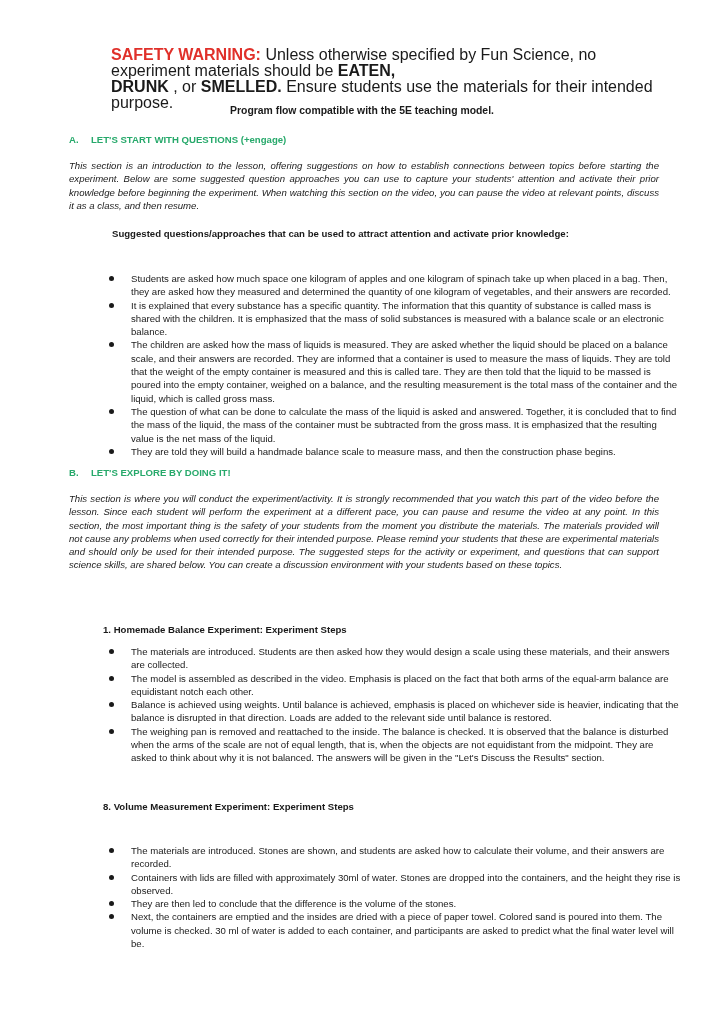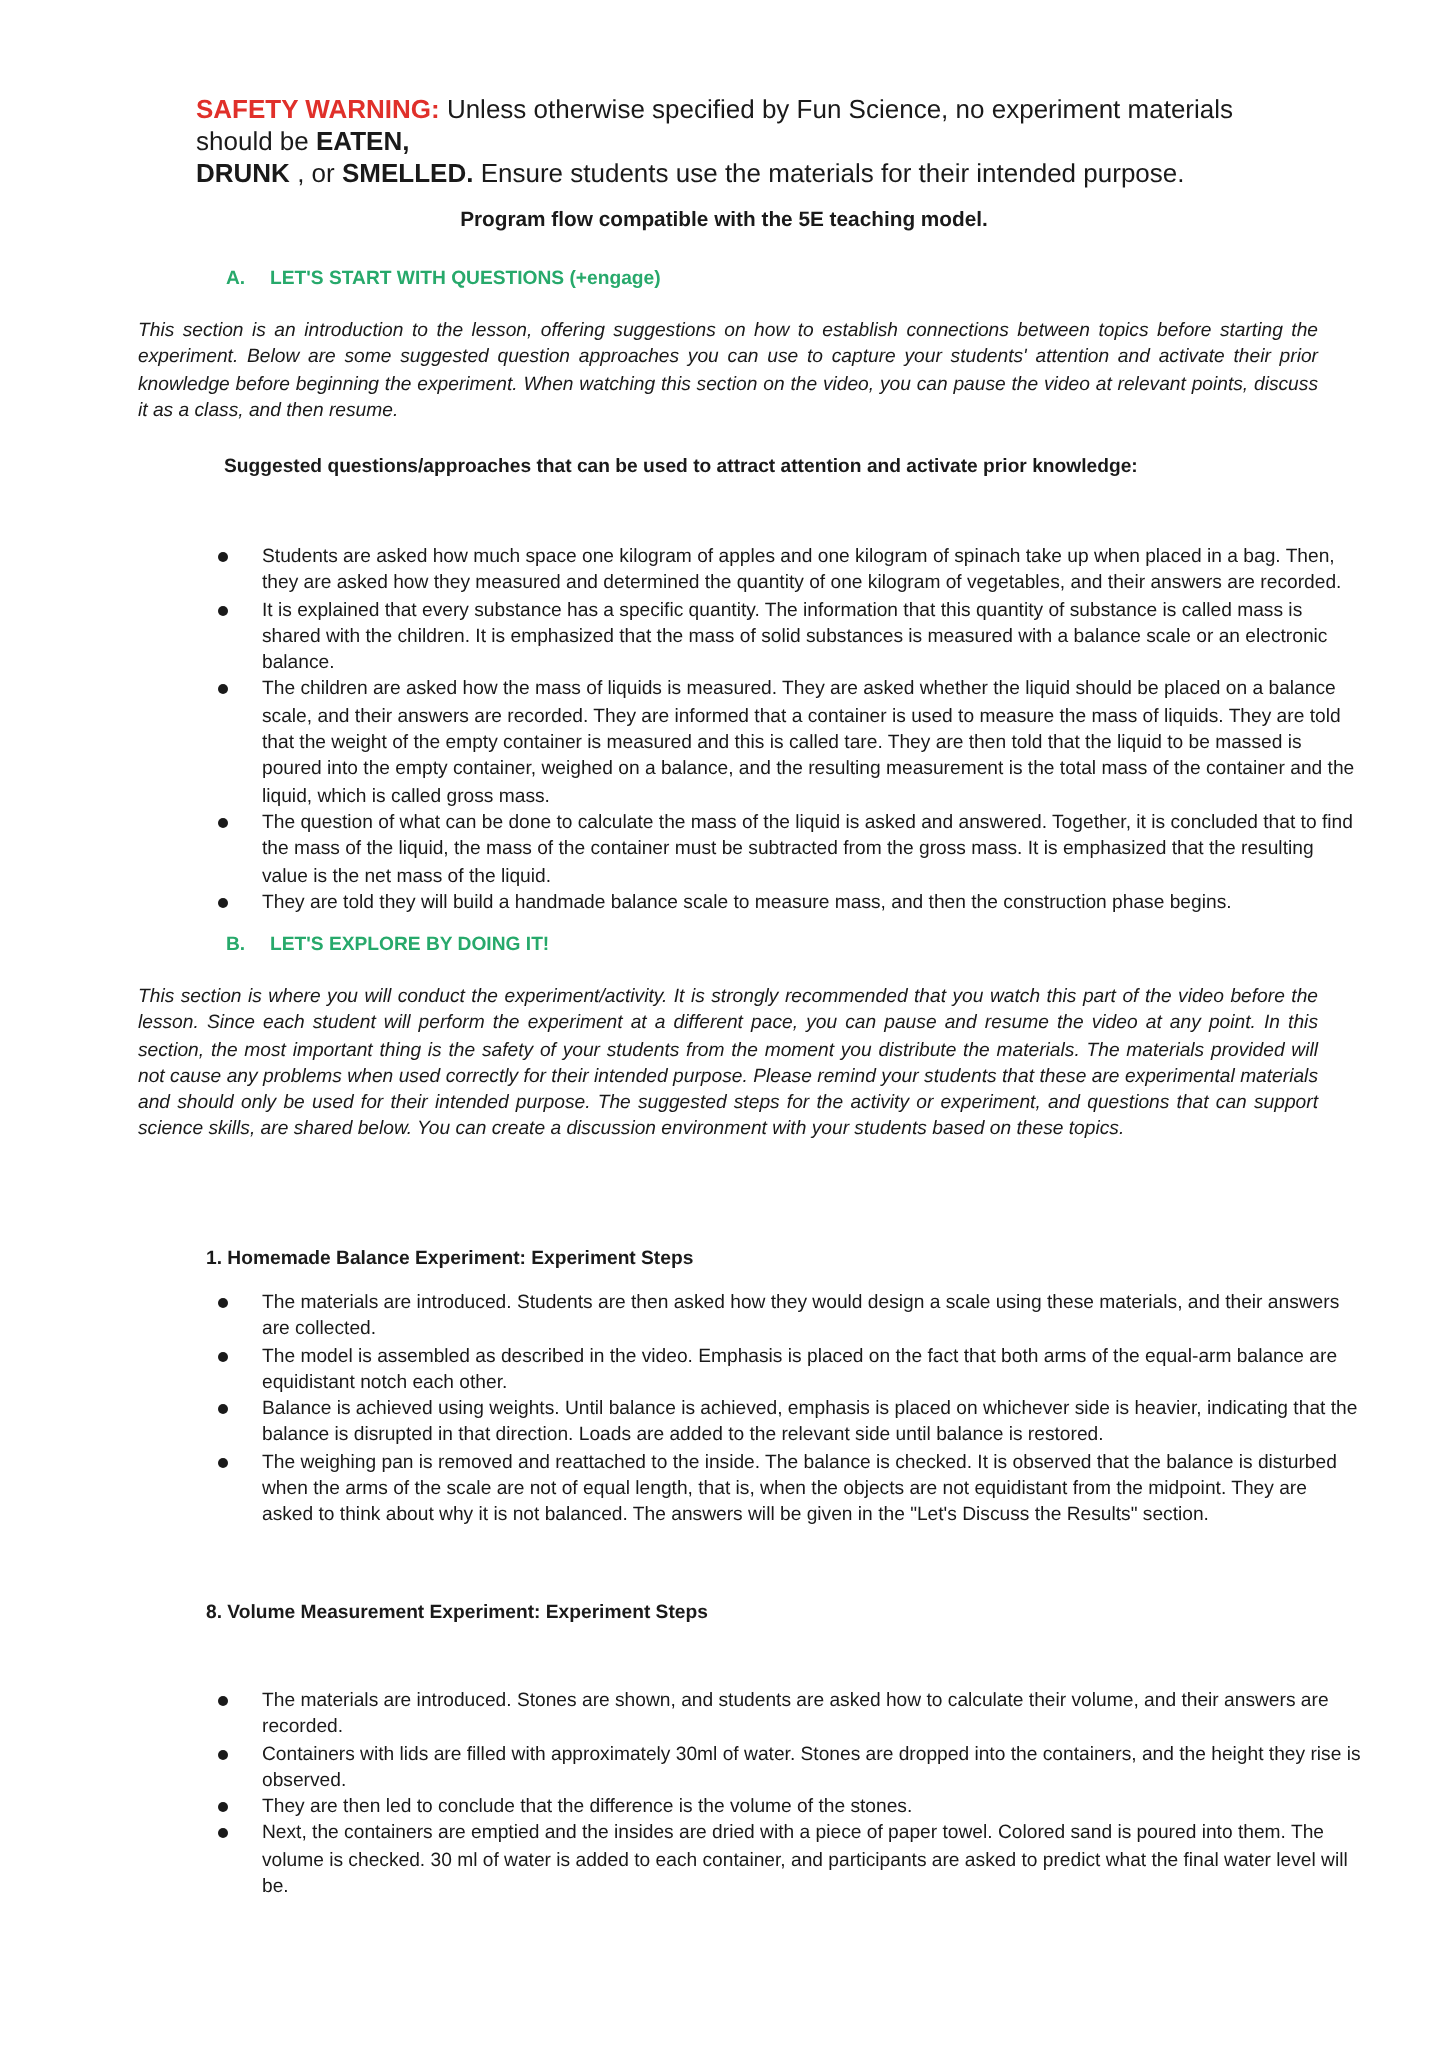--- a/index.html
+++ b/index.html
@@ -2,25 +2,25 @@
 <html><head>
 <meta charset="utf-8">
 <style>
   html, body { margin: 0; padding: 0; background: #ffffff; }
   body {
     width: 724px; height: 1024px; overflow: hidden; position: relative;
     font-family: "Liberation Sans", "DejaVu Sans", sans-serif;
     color: #1a1a1a; font-size: 9.6px; line-height: 13.3px;
   }
   .page { position: absolute; left: 0; top: 0; width: 724px; height: 1024px; }
-  .warning { position: absolute; left: 98px; top: 47px; width: 560px; font-size: 13px; line-height: 16px; }
+  .warning { position: absolute; left: 111px; top: 47px; width: 560px; font-size: 16px; line-height: 16px; }
   .warning .red { color: #e0302a; font-weight: bold; }
   .warning b { font-weight: bold; }
   .flow-title { position: absolute; left: 0; width: 724px; top: 104px; text-align: center; font-weight: bold; font-size: 10.4px; }
-  .section-head { position: absolute; left: 69px; color: #27a96b; font-weight: bold; font-size: 9.6px; margin-left: 44px; }
+  .section-head { position: absolute; left: 69px; color: #27a96b; font-weight: bold; font-size: 9.6px; }
   .section-head .letter { display: inline-block; width: 22px; }
   .intro { position: absolute; left: 69px; width: 590px; font-style: italic; text-align: justify; }
   .subhead { position: absolute; left: 112px; font-weight: bold; }
   .blist { position: absolute; left: 91px; width: 572px; margin: 18px; padding: 0; list-style: none; }
   .blist li { position: relative; padding-left: 22px; }
   .blist li::before {
     content: ""; position: absolute; left: 0; top: 4px;
     width: 5px; height: 5px; border-radius: 50%; background: #1a1a1a;
   }
 </style>

